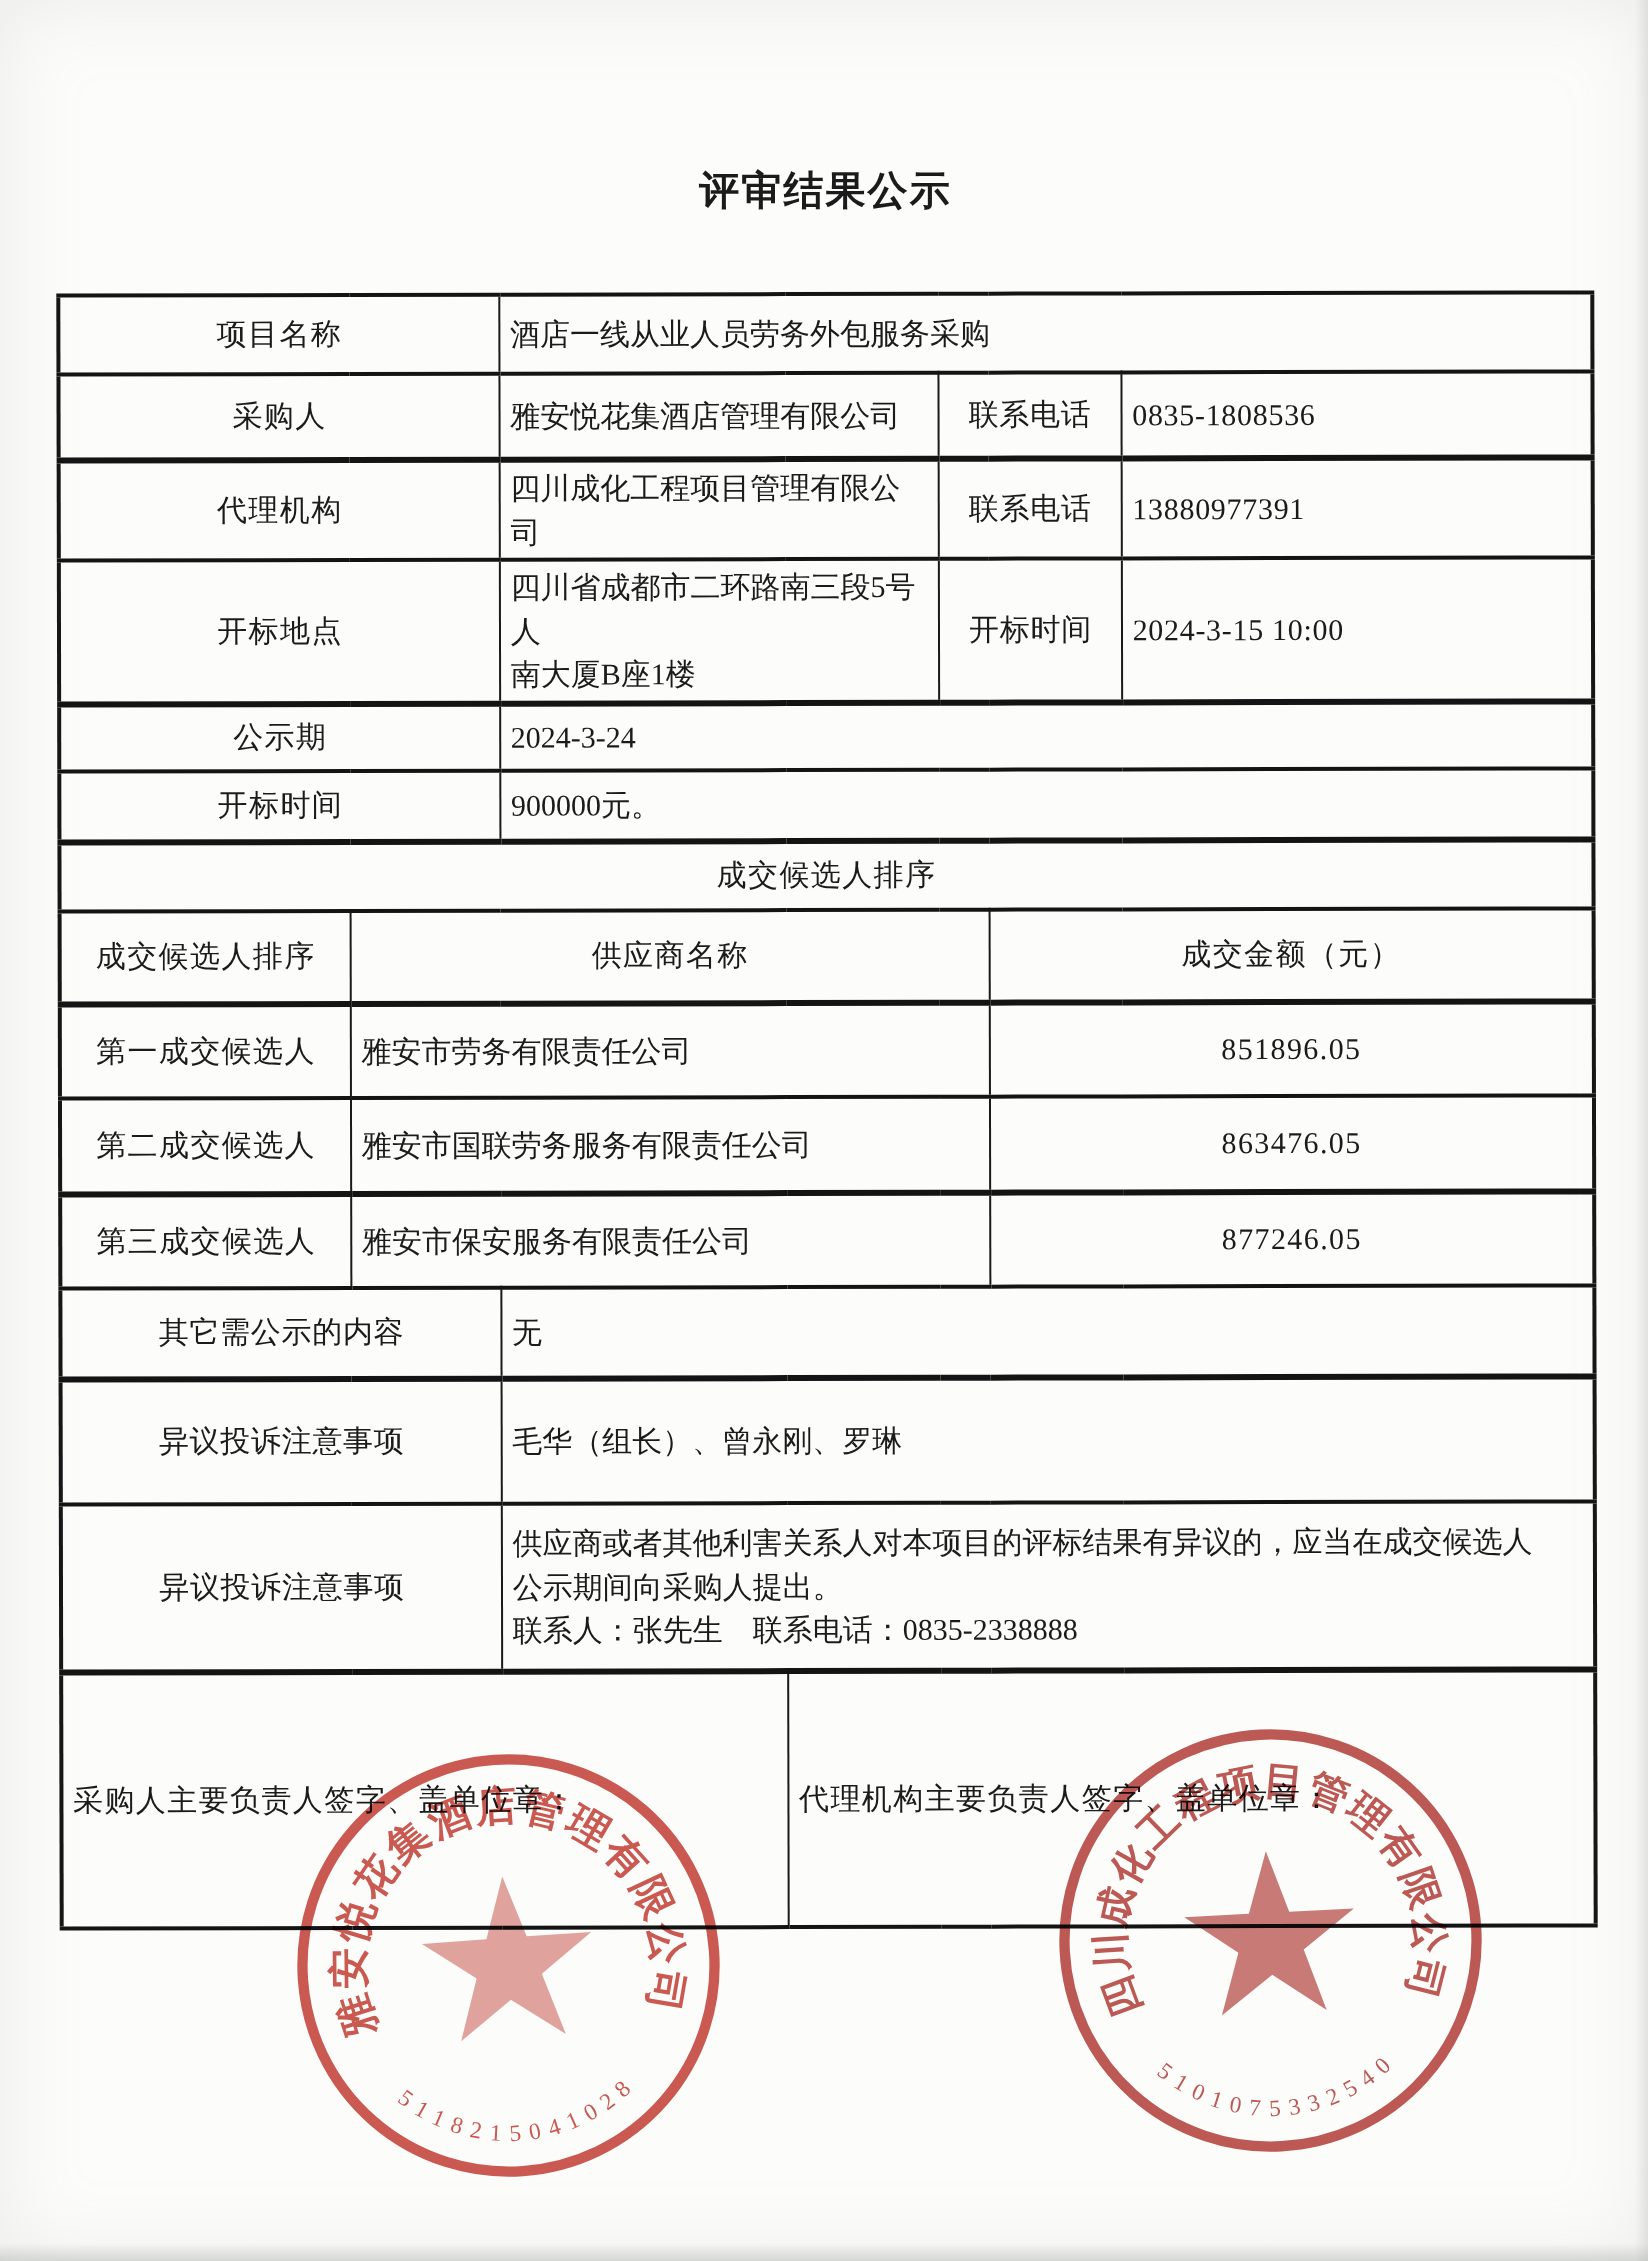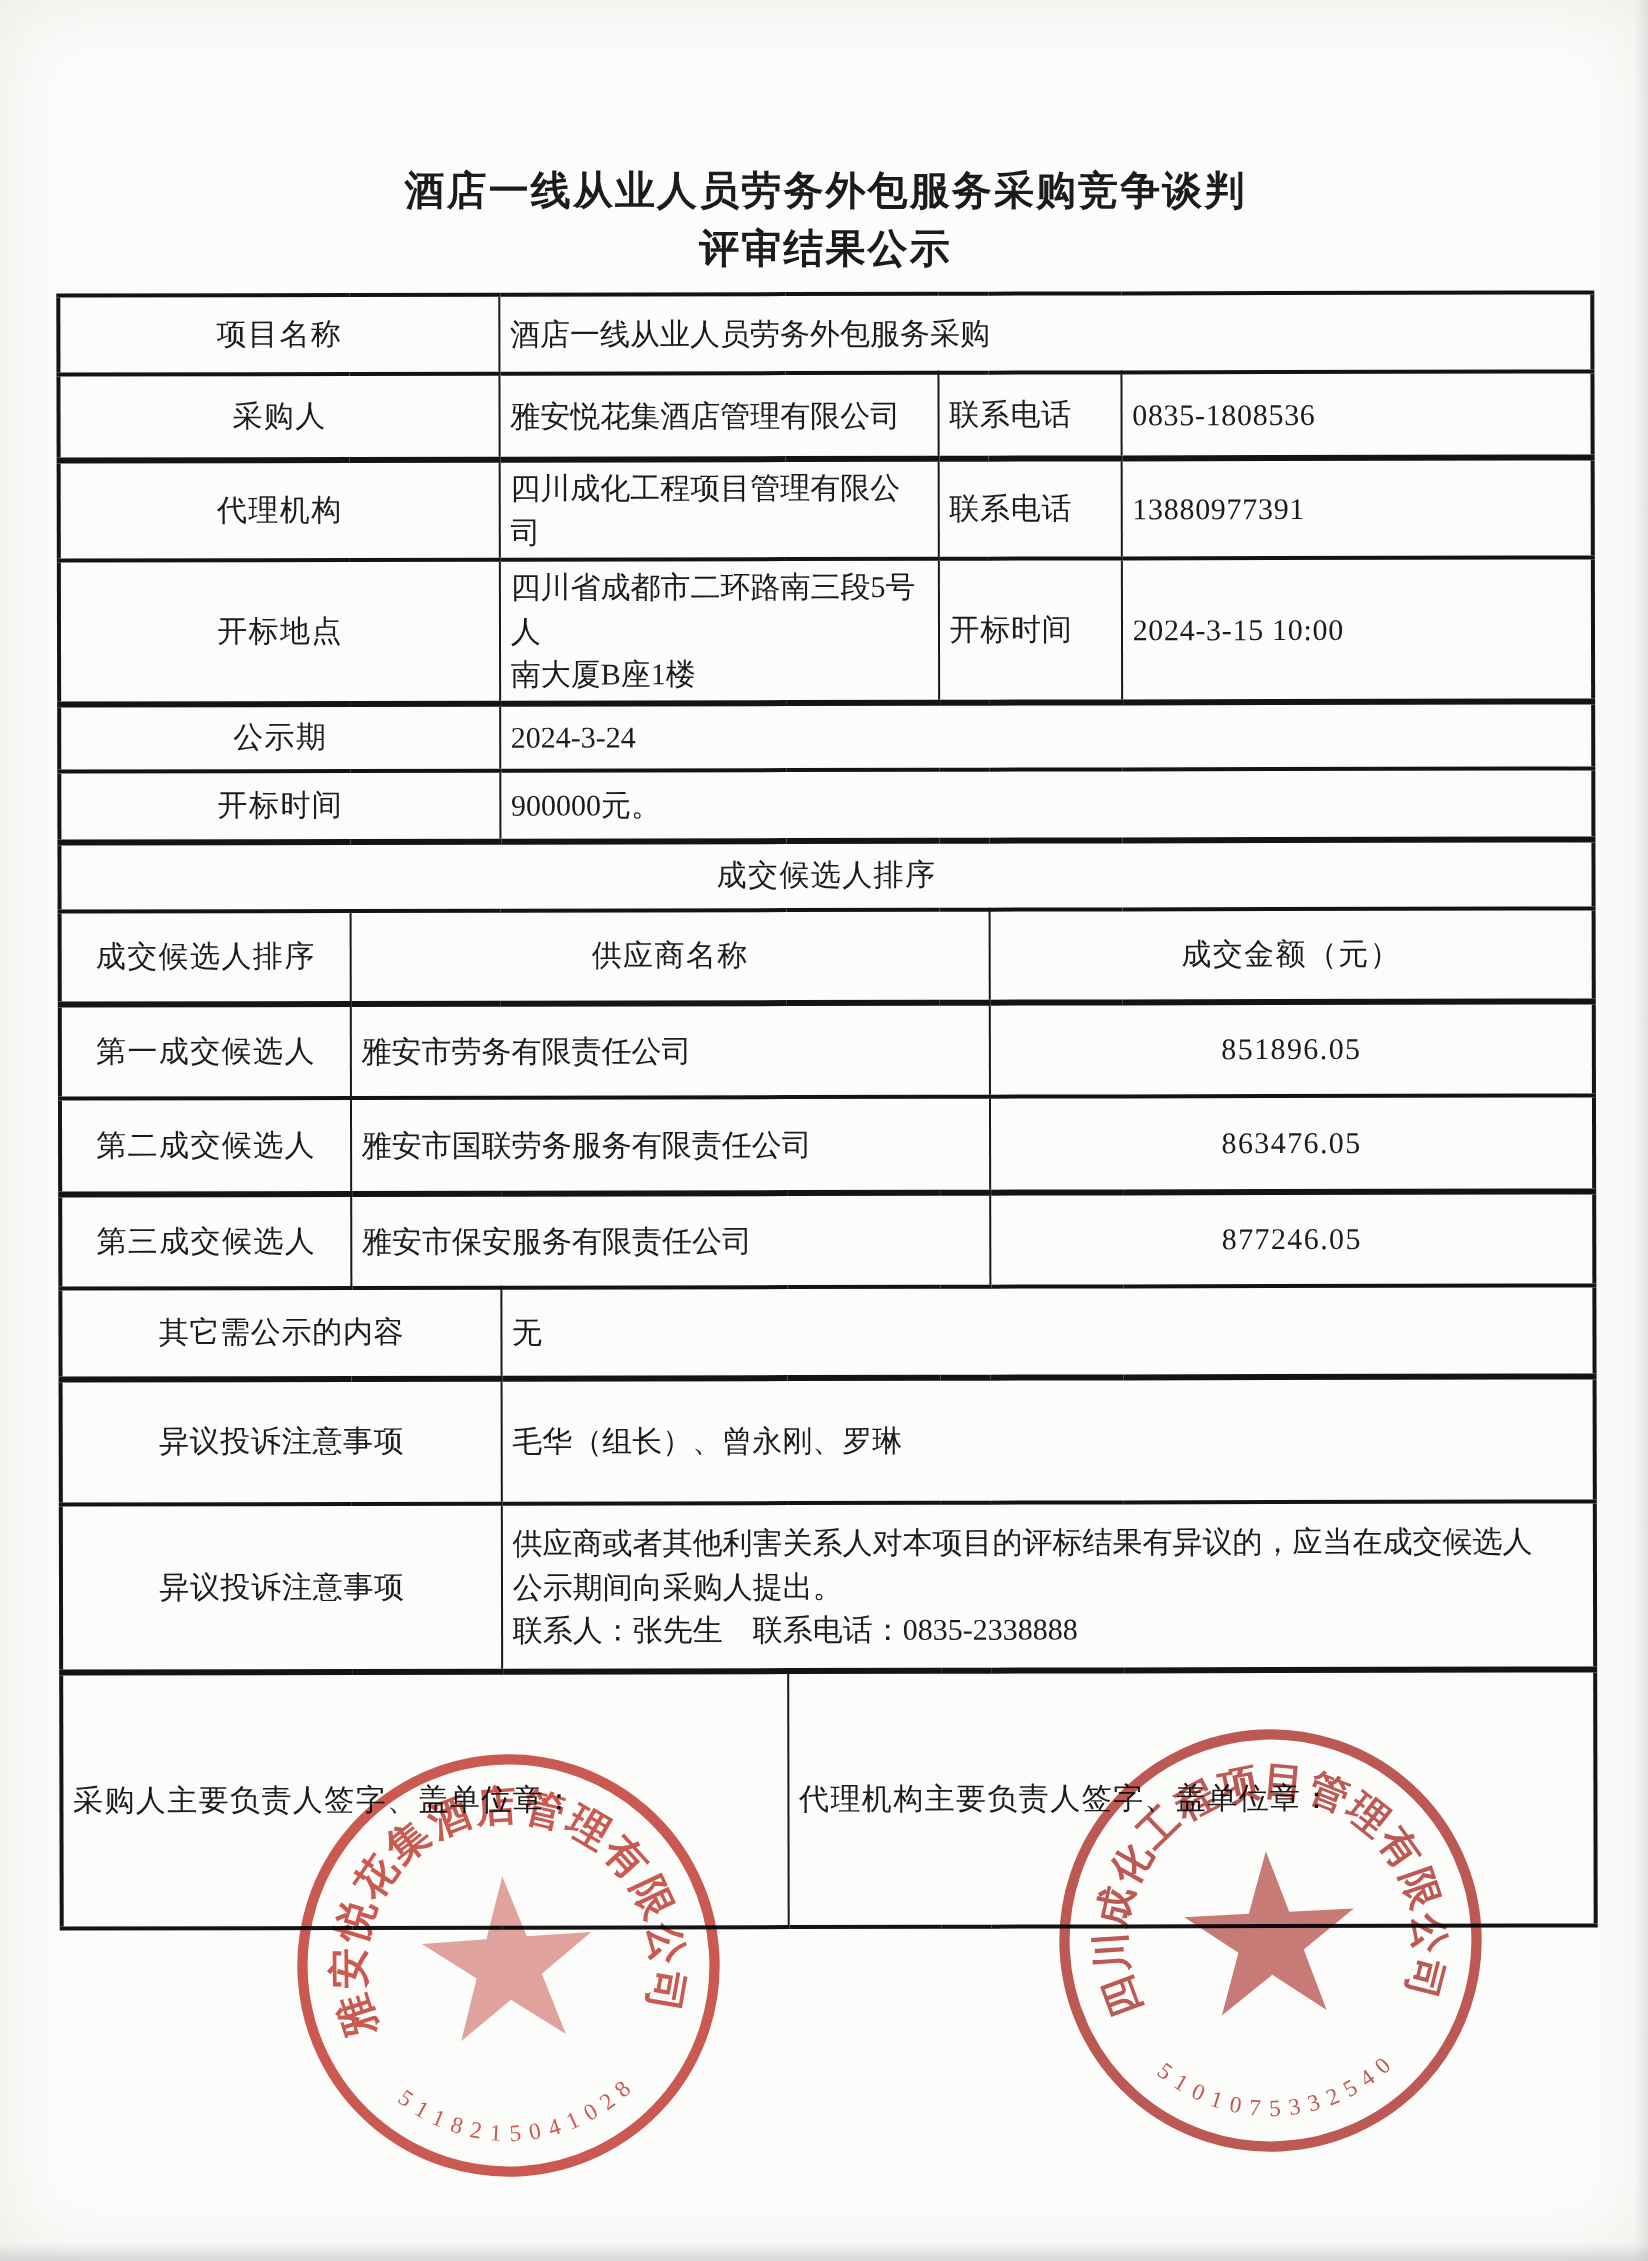--- a/index.html
+++ b/index.html
@@ -41,38 +41,37 @@
     vertical-align:middle;
     padding:4.1px 9.6px;
     overflow:hidden;
   }
   tr.thin td{border-top-width:3.4px;}
   tr.thick td{border-bottom-width:6.2px;}
 
   td.lbl{text-align:center;letter-spacing:1.4px;}
   td.lbl-left{text-align:center;padding-left:9.6px;letter-spacing:0.7px;}
   td.val{text-align:left;padding-left:15px;white-space:pre-line;line-height:1.45;}
-  td.contact{letter-spacing:0.7px;}
+  td.contact{text-align:center;letter-spacing:0.7px;}
   td.phone{text-align:left;padding-left:8.2px;font-size:29.5px;letter-spacing:0.7px;}
   td.center{text-align:center;letter-spacing:1.4px;}
   td.amount{text-align:center;font-size:29.5px;letter-spacing:1.4px;}
   td.sig{vertical-align:middle;font-size:30px;letter-spacing:1.4px;}
   td.sig-left{padding-left:110px;}
   td.sig-right{padding-left:137px;}
 
   .stamp{position:absolute;mix-blend-mode:multiply;opacity:.84;}
   .stamp text{font-family:"Liberation Serif","DejaVu Serif",serif;}
 </style>
 </head>
 <body>
 
 <div class="paper">
 
   <div class="title-wrap">
-    <div>酒店一线从业人员劳务外包服务采购竞争谈判</div>
     <div>评审结果公示</div>
   </div>
 
   <table class="doc">
     <colgroup>
       <col style="width:291px">
         <col style="width:150px">
         <col style="width:286px">
       <col style="width:153px">
         <col style="width:50px">

